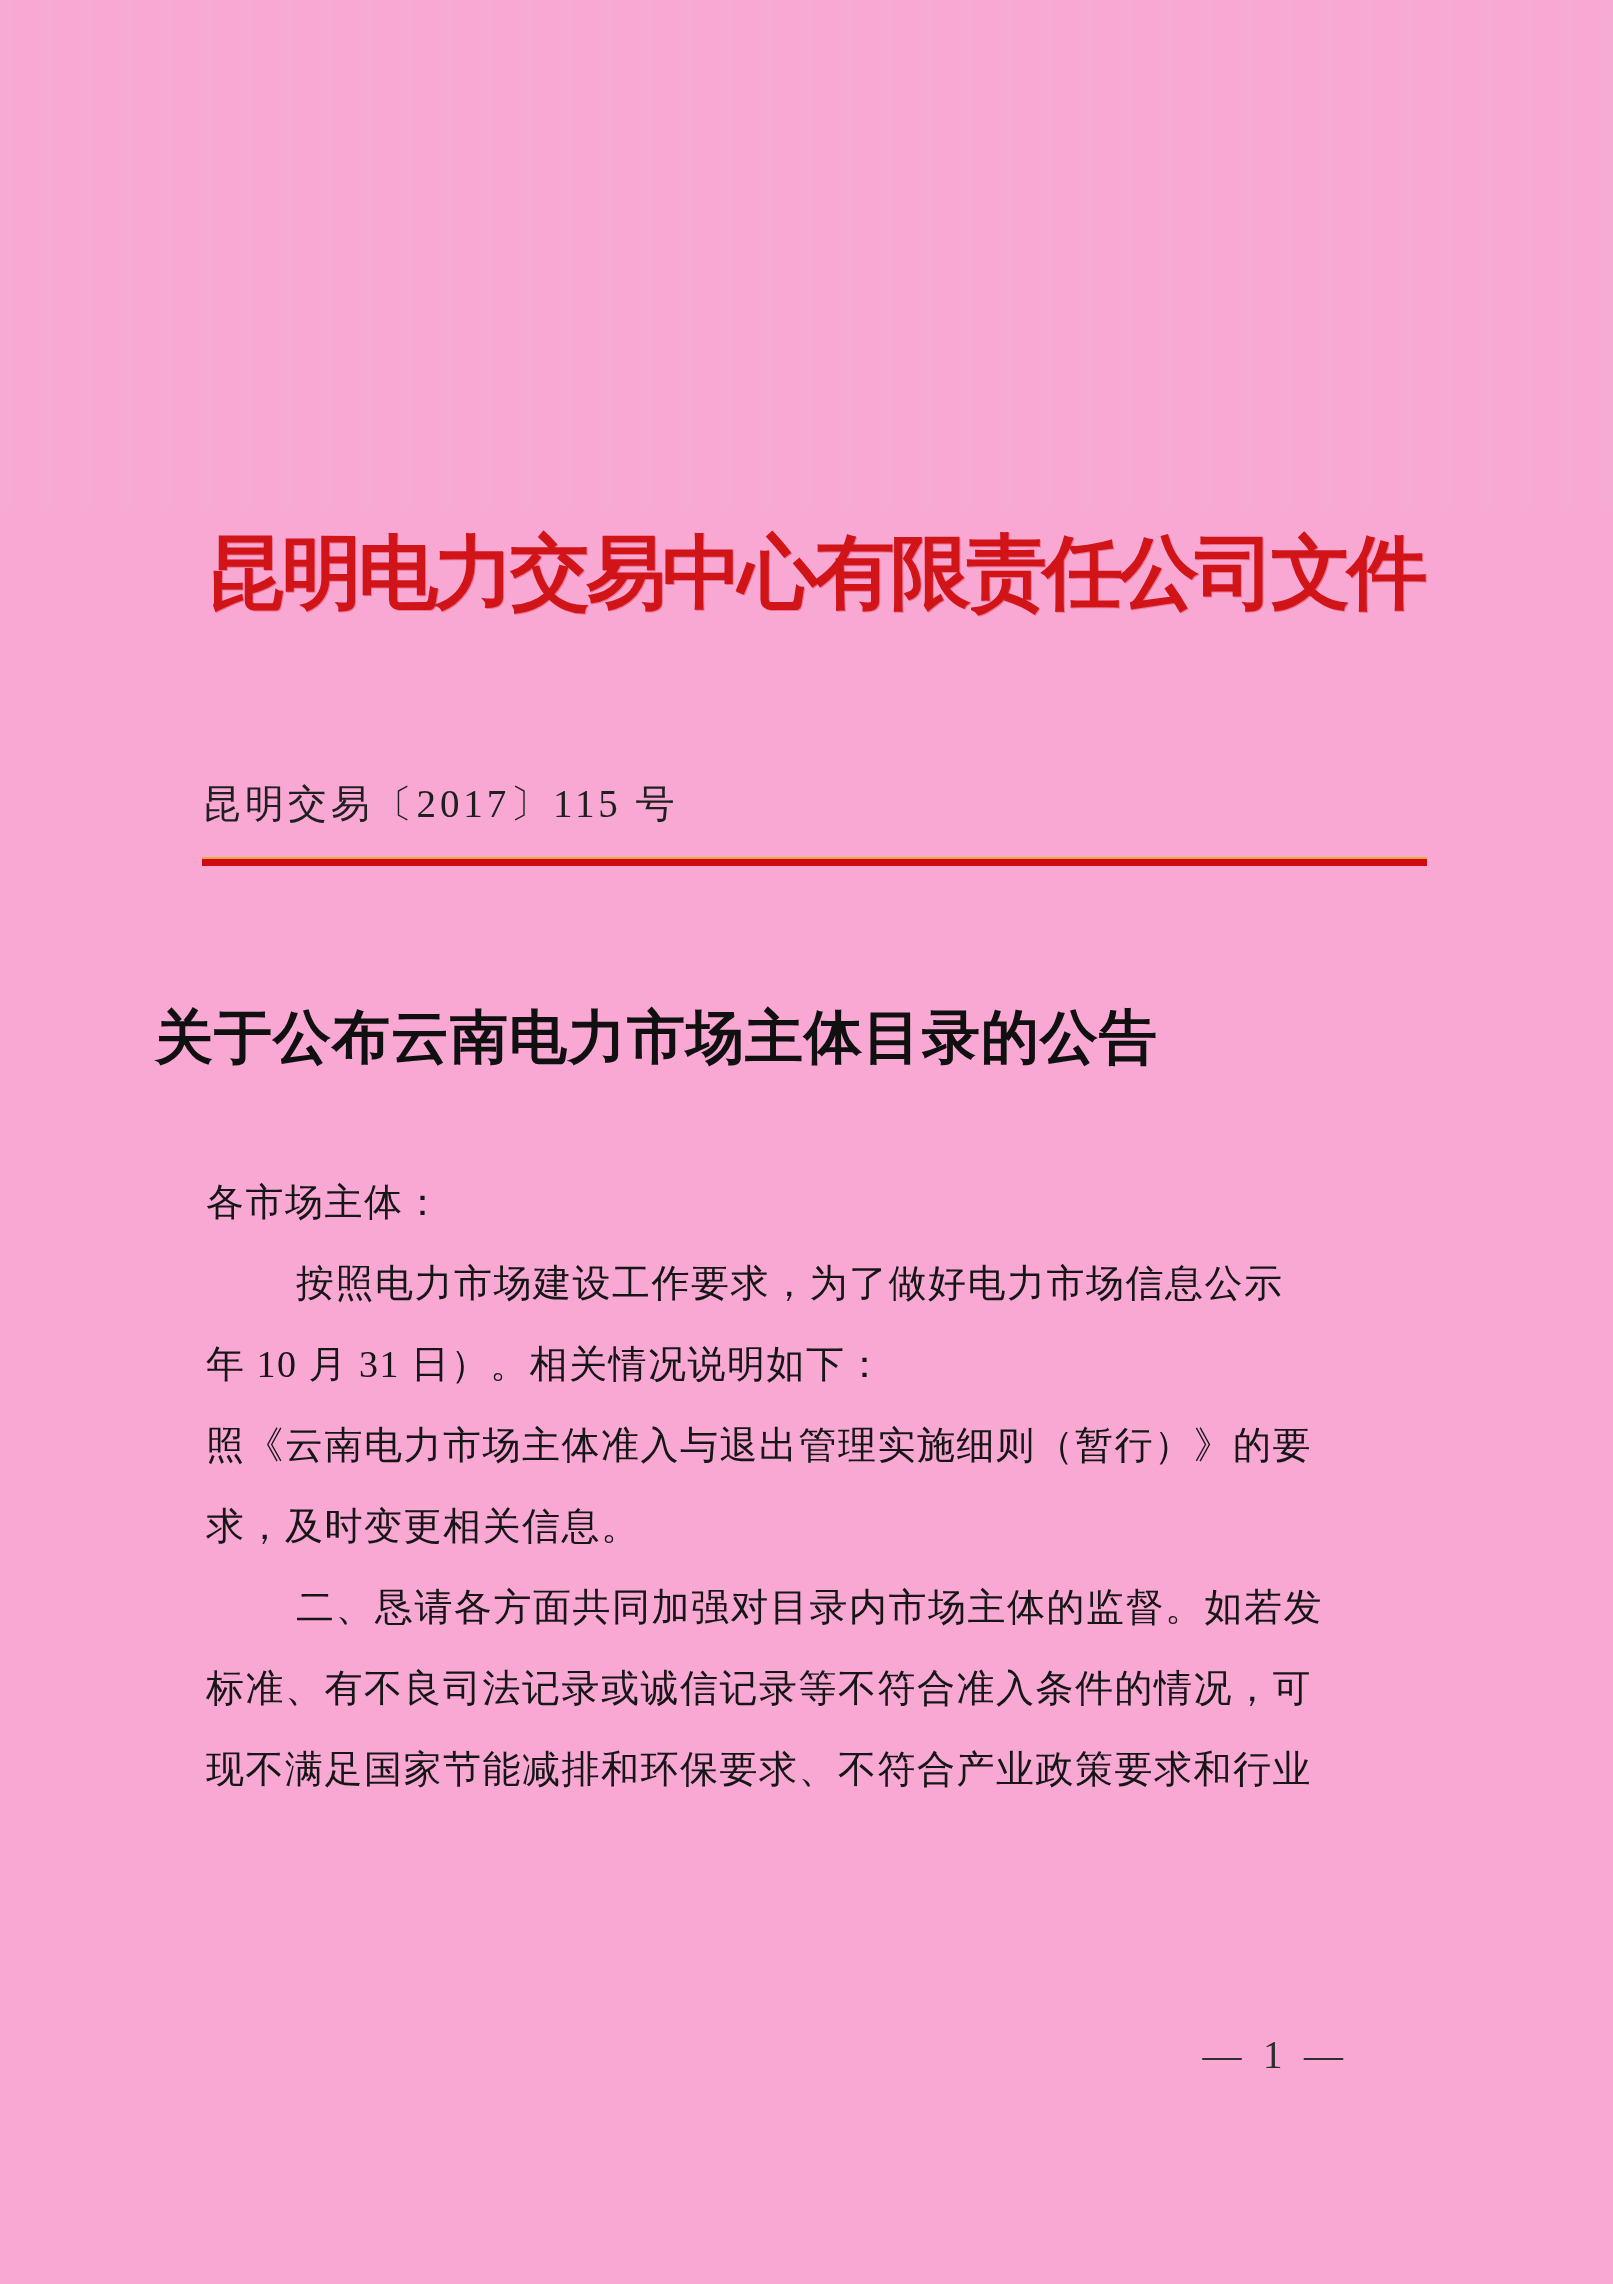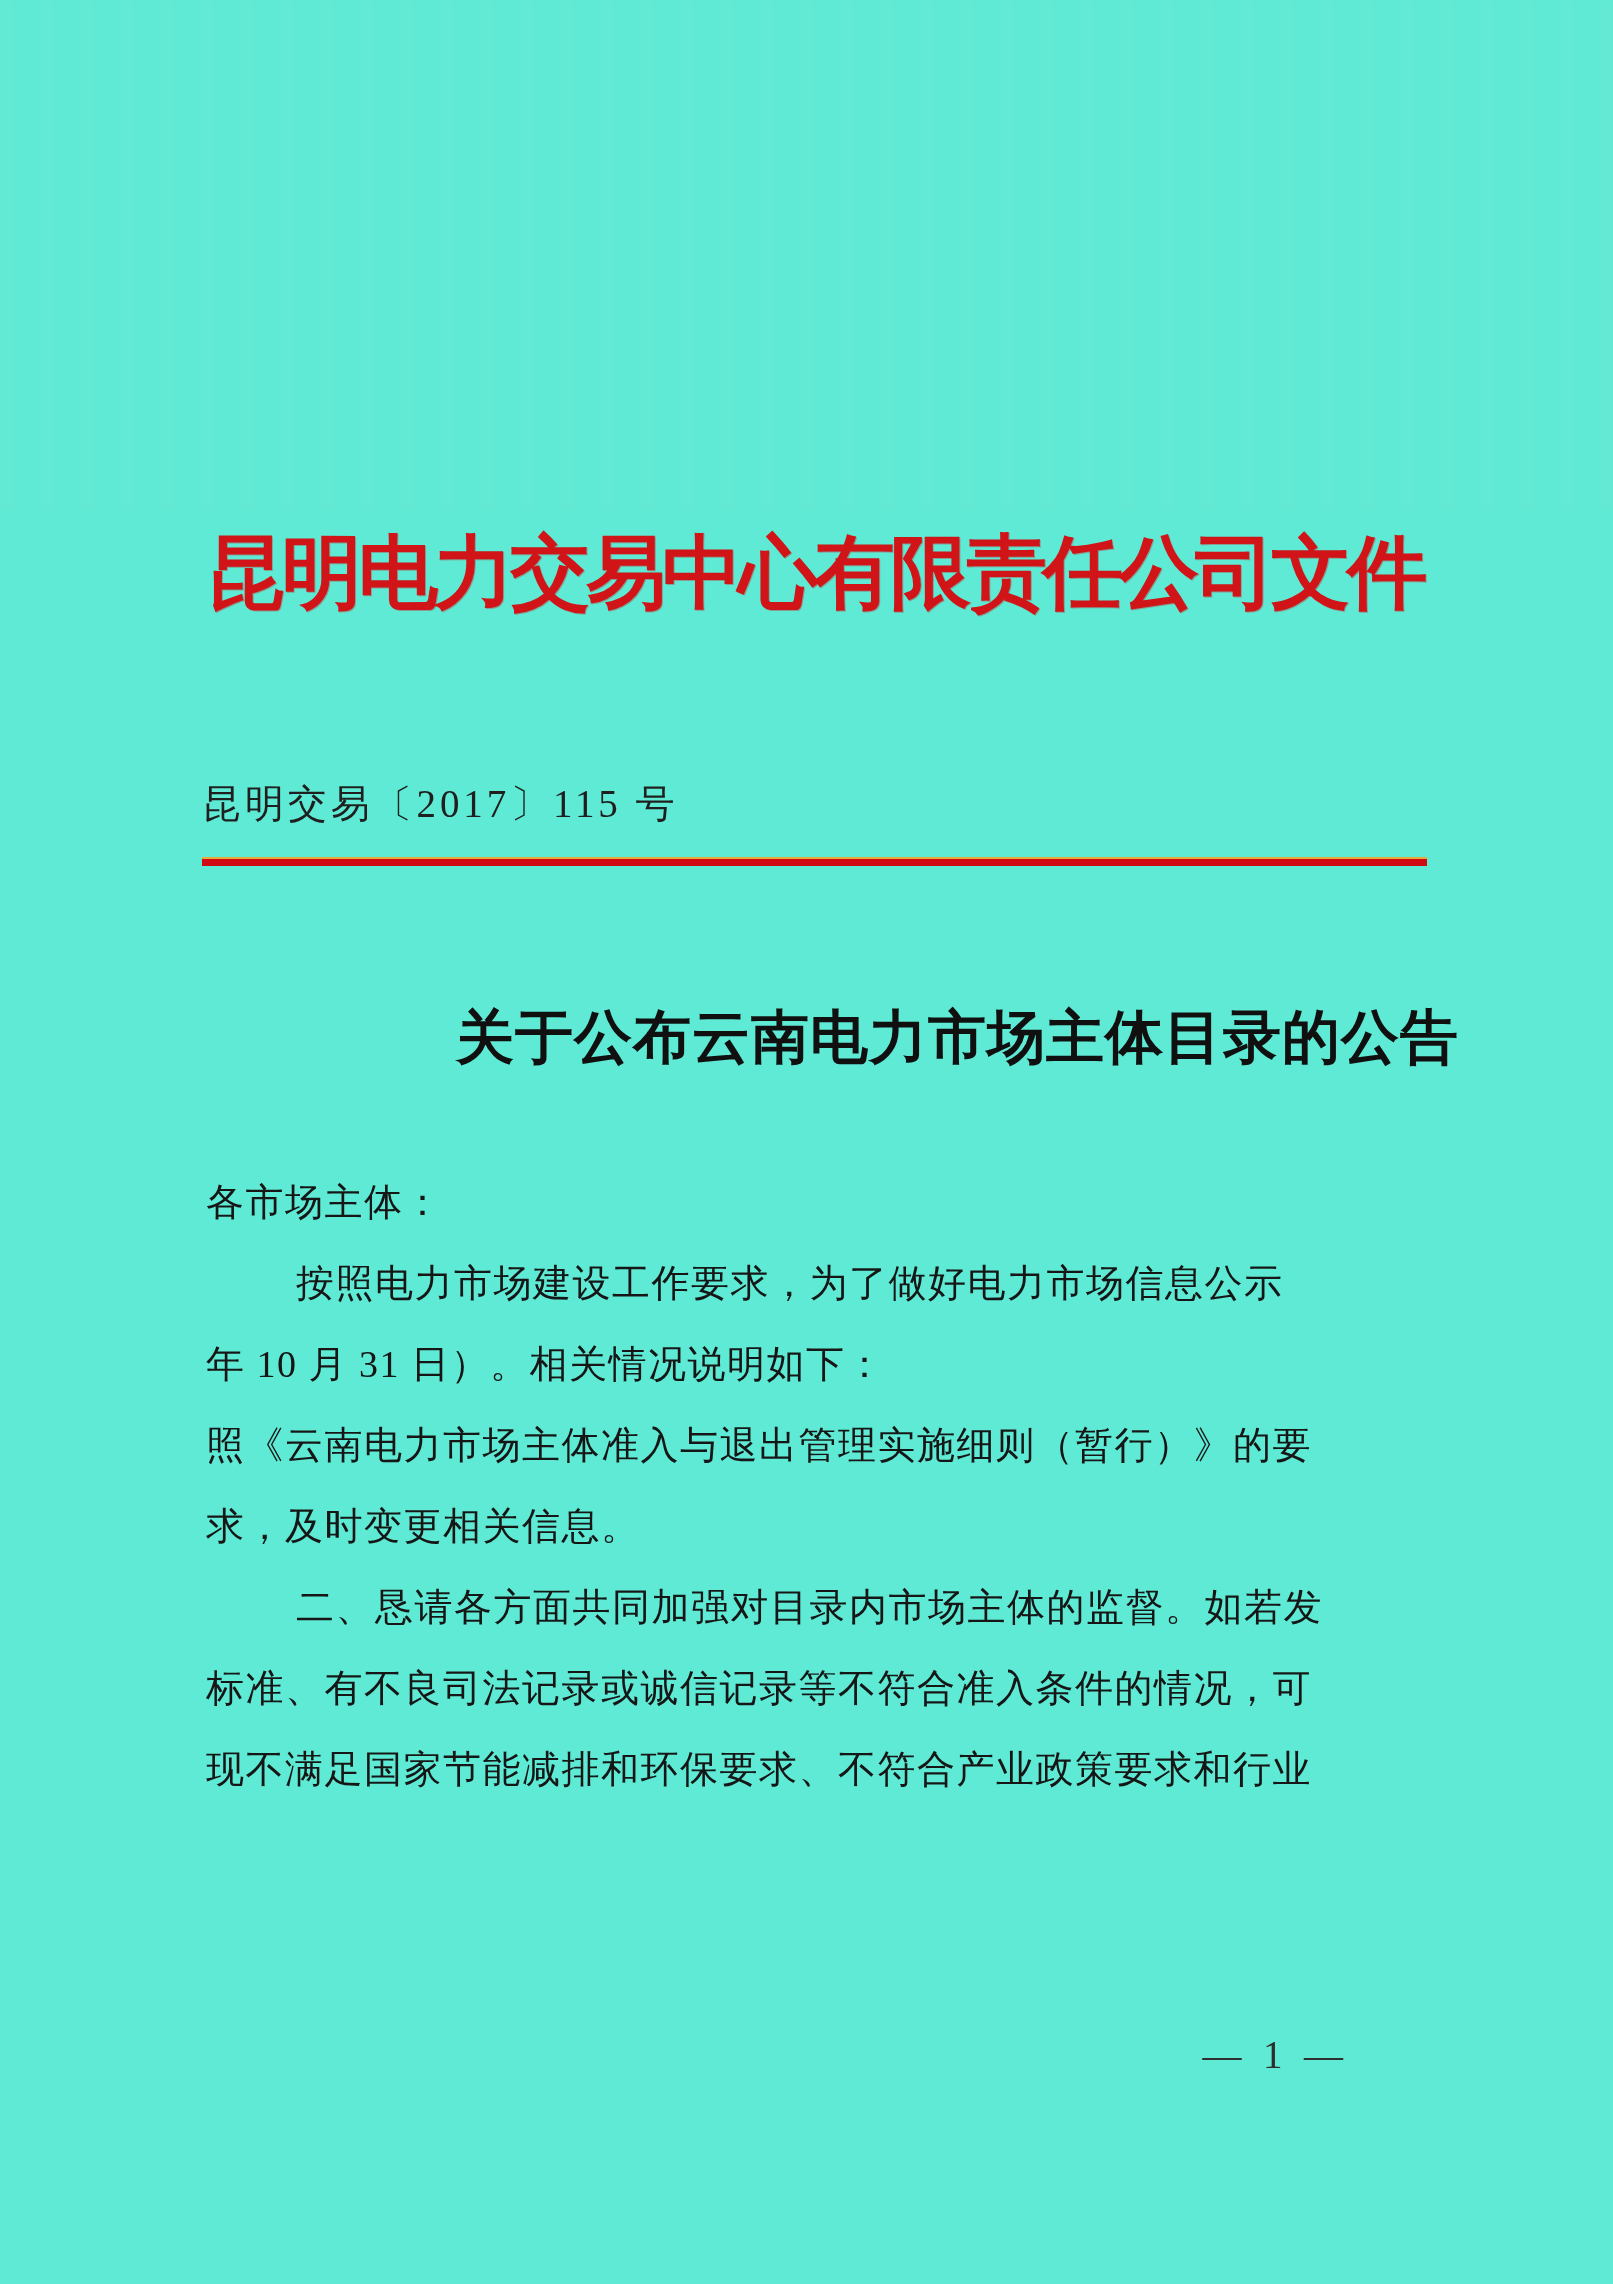--- a/index.html
+++ b/index.html
@@ -8,21 +8,21 @@
     width: 1613px;
     height: 2285px;
     background: #ffffff;
     font-family: "Liberation Serif", "DejaVu Serif", serif;
   }
 
   .page {
     position: relative;
     width: 1613px;
     height: 2285px;
-    background: #5eead4;
+    background: #f9a8d4;
     overflow: hidden;
     color: #1b1b1b;
   }
 
   
   .ghost {
     position: absolute;
     left: 0; top: 0; right: 0;
     height: 510px;
     background:
@@ -67,21 +67,21 @@
     height: 8.8px;
     background: #cf0a12;
     border-top: 2px solid #e8aa3c;
   }
 
   .doc-title {
     position: absolute;
     left: 155px;
     width: 1304px;
     top: 996px;
-    text-align: right;
+    text-align: left;
     font-size: 58px;
     line-height: 84px;
     font-weight: bold;
     color: #101010;
     letter-spacing: 1px;
     white-space: nowrap;
   }
 
   .body-block {
     position: absolute;

